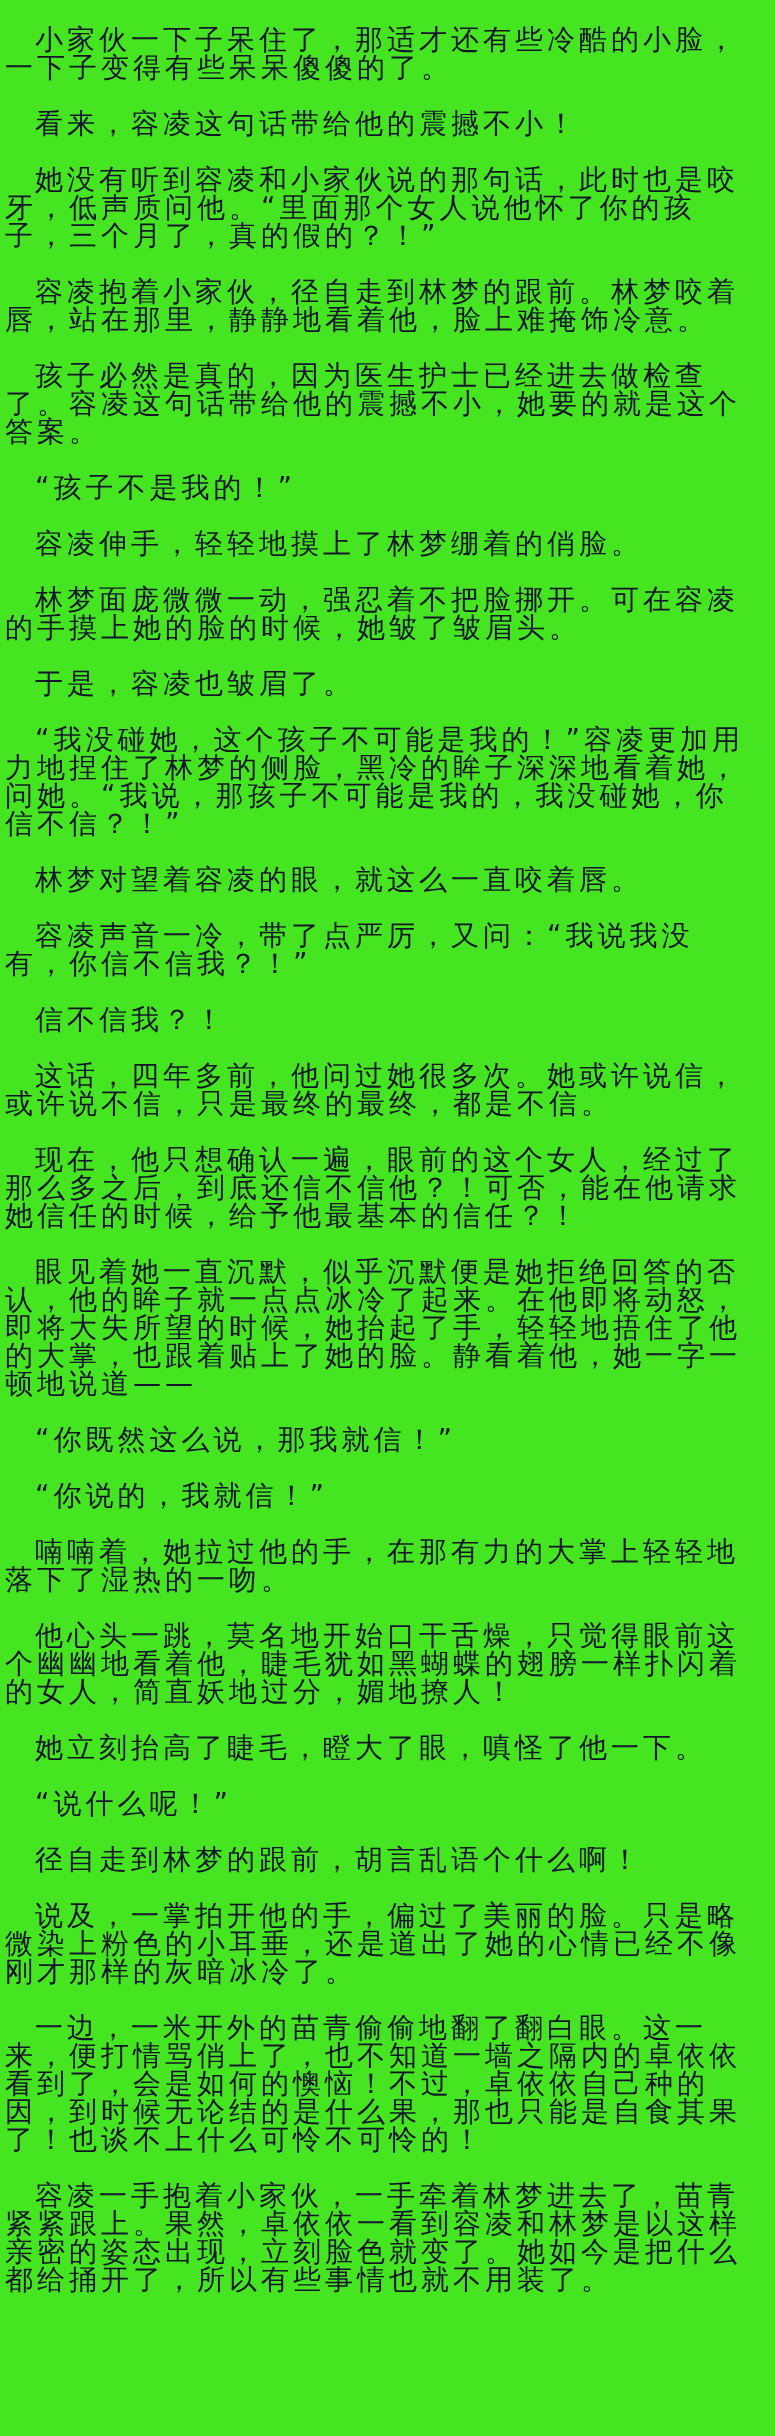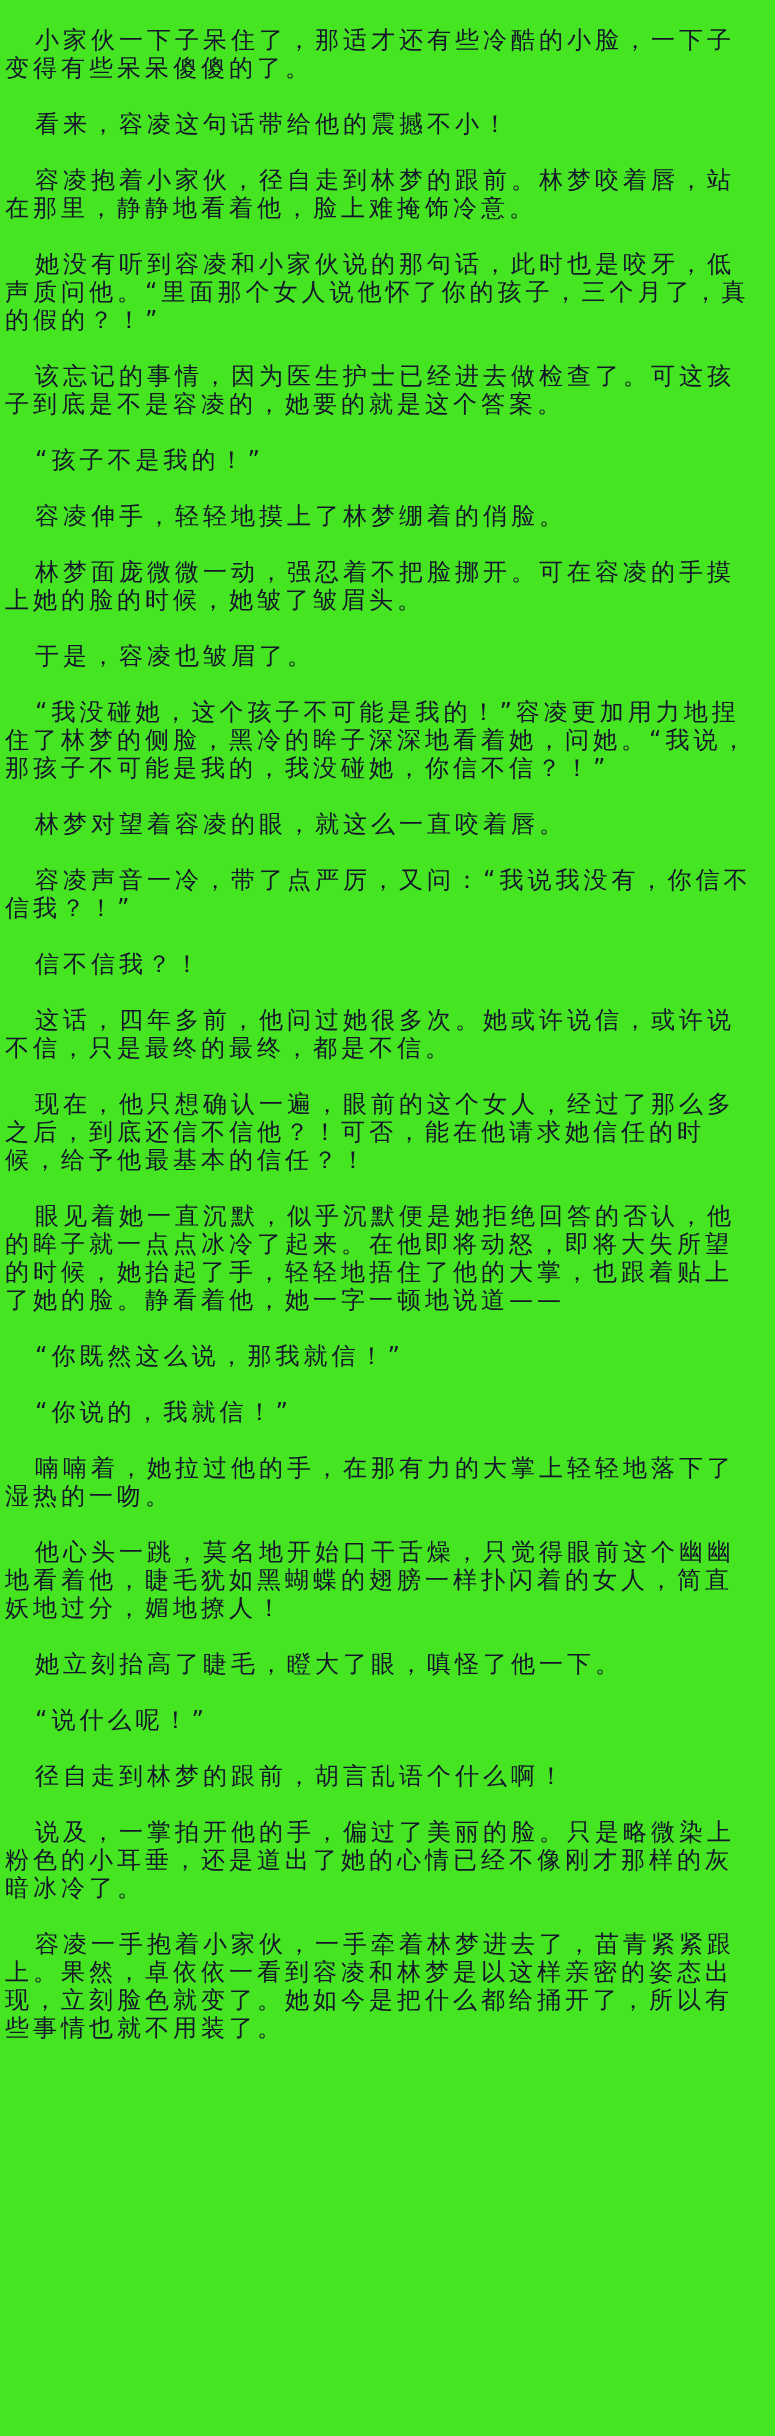--- a/index.html
+++ b/index.html
@@ -14,53 +14,54 @@
   }
   .page {
     width: 775px;
     min-height: 2436px;
     box-sizing: border-box;
     padding: 26px 5px 0 5px;
     overflow: hidden;
   }
   .para, .promo {
     margin: 0 16px 28px 0;
-    font-size: 24px;
+    font-size: 28px;
     line-height: 28px;
     letter-spacing: 4px;
     color: #14142a;
     text-indent: 30px;
     word-break: break-all;
   }
 </style>
 </head>
 <body>
 
 <div class="page">
   <div>
       <p class="para">小家伙一下子呆住了，那适才还有些冷酷的小脸，一下子变得有些呆呆傻傻的了。</p>
       <p class="para">看来，容凌这句话带给他的震撼不小！</p>
+      <p class="para">她没有听到容凌和小家伙说的那句话，此时也是咬牙，低声质问他。“里面那个女人说他怀了你的孩子，三个月了，真的假的？！”</p>
       <p class="para">容凌抱着小家伙，径自走到林梦的跟前。林梦咬着唇，站在那里，静静地看着他，脸上难掩饰冷意。</p>
-      <p class="para">她没有听到容凌和小家伙说的那句话，此时也是咬牙，低声质问他。“里面那个女人说他怀了你的孩子，三个月了，真的假的？！”</p>
-      <p class="para">该忘记的事情，因为医生护士已经进去做检查了。可这孩子到底是不是容凌的，她要的就是这个答案。</p>
+      <p class="para">孩子必然是真的，因为医生护士已经进去做检查了。容凌这句话带给他的震撼不小，她要的就是这个答案。</p>
       <p class="para">“孩子不是我的！”</p>
       <p class="para">容凌伸手，轻轻地摸上了林梦绷着的俏脸。</p>
       <p class="para">林梦面庞微微一动，强忍着不把脸挪开。可在容凌的手摸上她的脸的时候，她皱了皱眉头。</p>
       <p class="para">于是，容凌也皱眉了。</p>
       <p class="para">“我没碰她，这个孩子不可能是我的！”容凌更加用力地捏住了林梦的侧脸，黑冷的眸子深深地看着她，问她。“我说，那孩子不可能是我的，我没碰她，你信不信？！”</p>
       <p class="para">林梦对望着容凌的眼，就这么一直咬着唇。</p>
       <p class="para">容凌声音一冷，带了点严厉，又问：“我说我没有，你信不信我？！”</p>
       <p class="para">信不信我？！</p>
       <p class="para">这话，四年多前，他问过她很多次。她或许说信，或许说不信，只是最终的最终，都是不信。</p>
       <p class="para">现在，他只想确认一遍，眼前的这个女人，经过了那么多之后，到底还信不信他？！可否，能在他请求她信任的时候，给予他最基本的信任？！</p>
       <p class="para">眼见着她一直沉默，似乎沉默便是她拒绝回答的否认，他的眸子就一点点冰冷了起来。在他即将动怒，即将大失所望的时候，她抬起了手，轻轻地捂住了他的大掌，也跟着贴上了她的脸。静看着他，她一字一顿地说道——</p>
       <p class="para">“你既然这么说，那我就信！”</p>
       <p class="para">“你说的，我就信！”</p>
       <p class="para">喃喃着，她拉过他的手，在那有力的大掌上轻轻地落下了湿热的一吻。</p>
       <p class="para">他心头一跳，莫名地开始口干舌燥，只觉得眼前这个幽幽地看着他，睫毛犹如黑蝴蝶的翅膀一样扑闪着的女人，简直妖地过分，媚地撩人！</p>
       <p class="para">她立刻抬高了睫毛，瞪大了眼，嗔怪了他一下。</p>
       <p class="para">“说什么呢！”</p>
       <p class="para">径自走到林梦的跟前，胡言乱语个什么啊！</p>
       <p class="para">说及，一掌拍开他的手，偏过了美丽的脸。只是略微染上粉色的小耳垂，还是道出了她的心情已经不像刚才那样的灰暗冰冷了。</p>
+      <p class="para">一边，一米开外的苗青偷偷地翻了翻白眼。这一来，便打情骂俏上了，也不知道一墙之隔内的卓依依看到了，会是如何的懊恼！不过，卓依依自己种的因，到时候无论结的是什么果，那也只能是自食其果了！也谈不上什么可怜不可怜的！</p>
       <p class="para">容凌一手抱着小家伙，一手牵着林梦进去了，苗青紧紧跟上。果然，卓依依一看到容凌和林梦是以这样亲密的姿态出现，立刻脸色就变了。她如今是把什么都给捅开了，所以有些事情也就不用装了。</p>
     </div>
 
 </div>
 
 </body></html>

